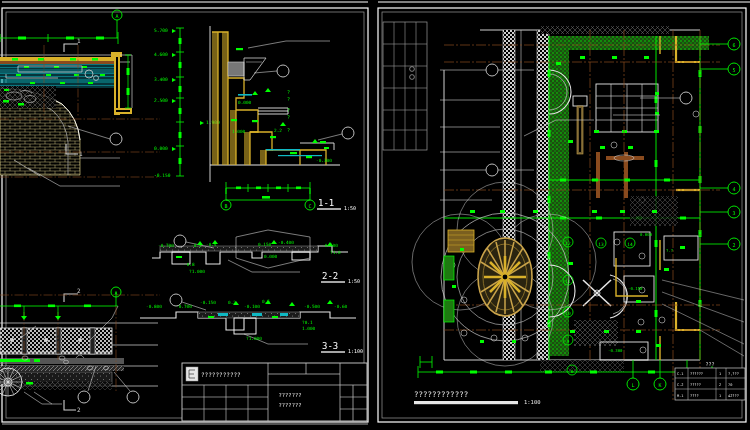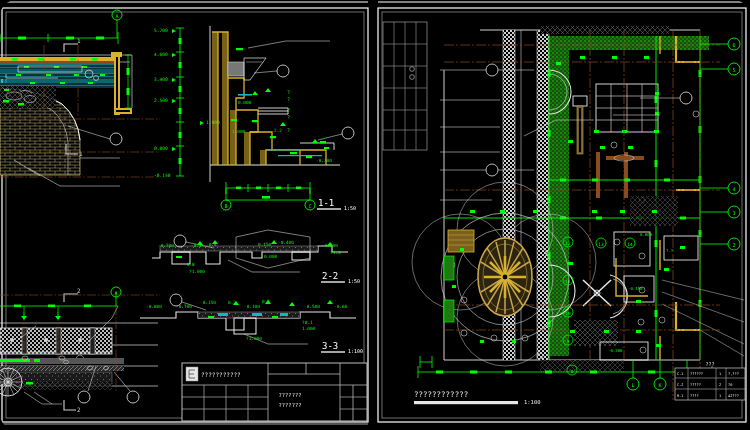--- a/index.html
+++ b/index.html
@@ -1,19 +1,19 @@
 <!DOCTYPE html>
 <html><head>
 <meta charset="utf-8">
 <title>CAD Drawing</title>
 <style>
   html,body{margin:0;padding:0;background:#000;}
   body{width:750px;height:430px;overflow:hidden;
        font-family:"DejaVu Sans Mono", monospace;}
-  #stage{position:relative;width:750px;height:430px;background:#000;overflow:hidden;border-radius:16px;}
+  #stage{position:relative;width:750px;height:430px;background:#000;overflow:hidden;}
   svg{display:block;position:absolute;top:0;left:0;}
   .lbl{font-family:"DejaVu Sans Mono",monospace;}
 </style>
 </head>
 <body>
 
 <div id="stage">
 
 <svg width="750" height="430" viewBox="0 0 750 430">
 

